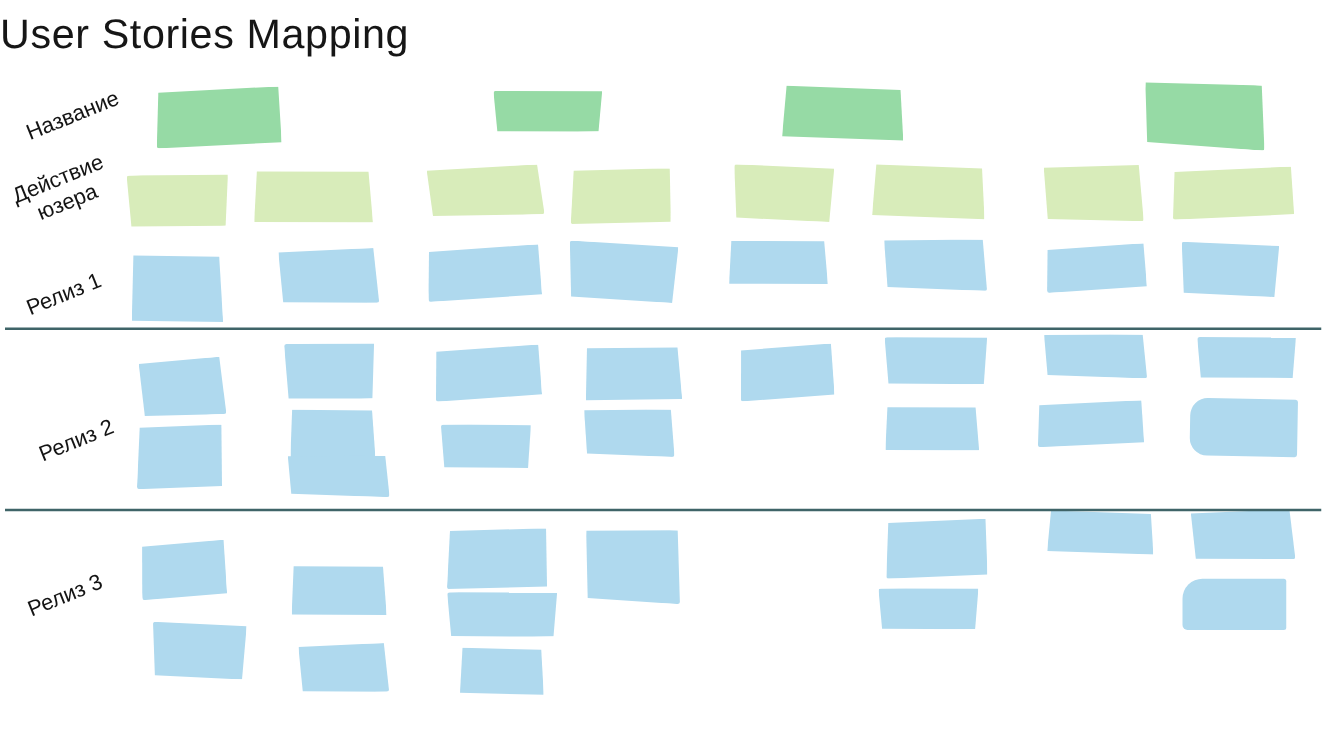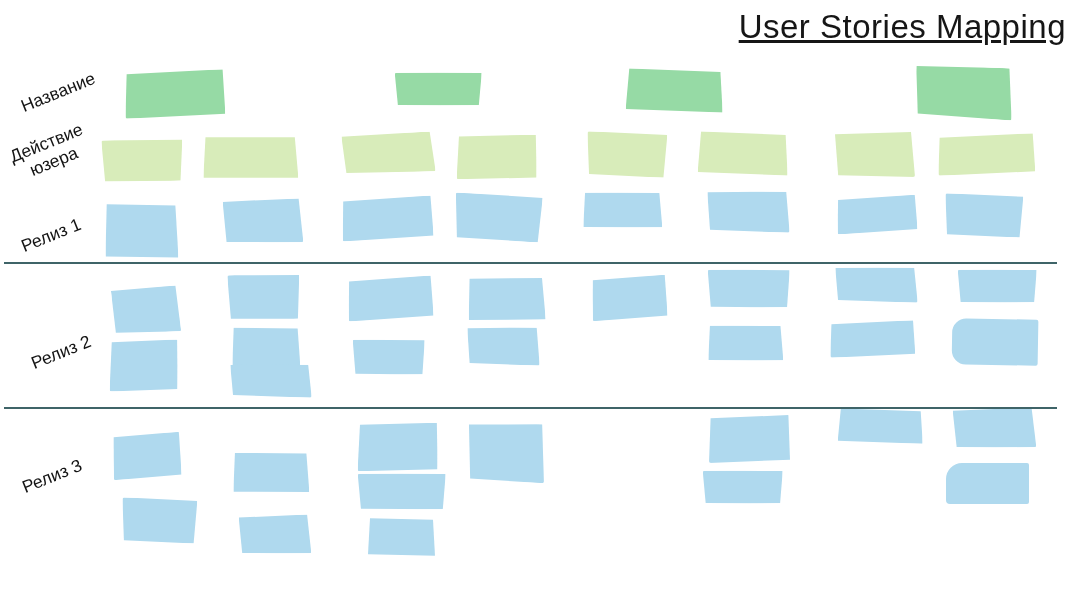--- a/index.html
+++ b/index.html
@@ -14,26 +14,25 @@
     height: 600px;
     background: #ffffff;
     overflow: hidden;
   }
   .title {
     position: absolute;
     left: 0;
     right: 0;
     top: 8px;
     margin: 0;
-    text-align: right;
+    text-align: left;
     font-size: 33px;
     font-weight: 300;
     letter-spacing: 0.5px;
     color: #161616;
-    text-decoration: underline;
   }
   .row-label {
     position: absolute;
     width: 110px;
     text-align: center;
     font-size: 17.5px;
     font-weight: 300;
     line-height: 1.15;
     color: #141414;
     transform: rotate(-22deg);

